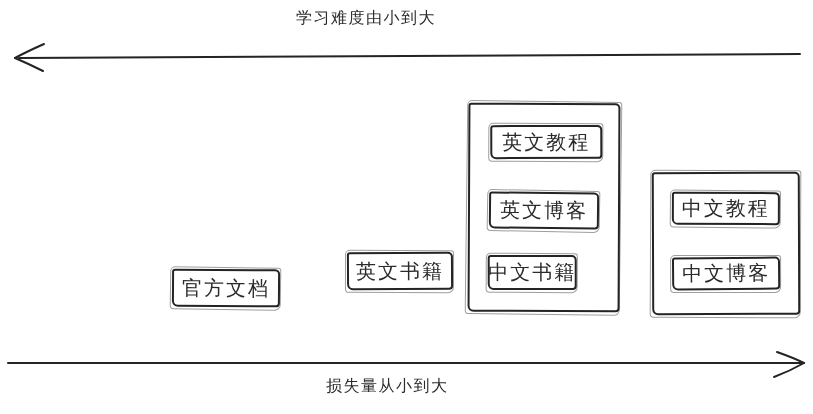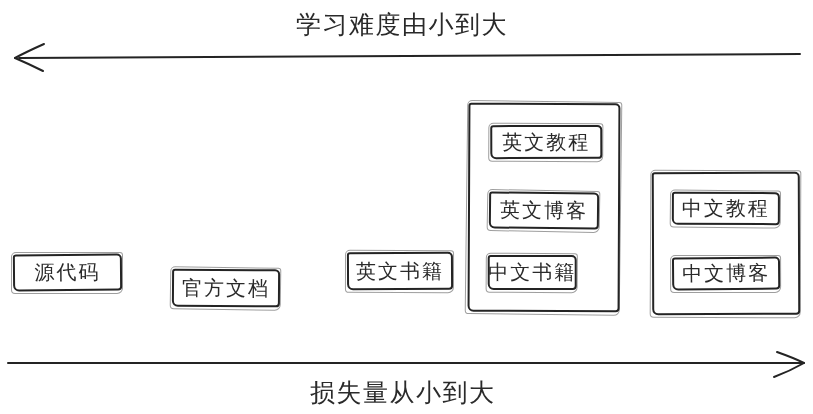--- a/index.html
+++ b/index.html
@@ -11,27 +11,27 @@
   .canvas {
     position: relative;
     width: 813px;
     height: 414px;
     background: #ffffff;
     overflow: hidden;
     color: #1f1f1f;
   }
   .axis-label {
     position: absolute;
-    font-size: 25px;
+    font-size: 16px;
     letter-spacing: 1.5px;
     color: #2a2a2a;
     white-space: nowrap;
   }
   .axis-label.top { left: 296px; top: 8px; }
-  .axis-label.bottom { left: 310px; top: 376px; }
+  .axis-label.bottom { left: 326px; top: 376px; }
   svg.arrow {
     position: absolute;
     left: 0;
     width: 813px;
     height: 36px;
     overflow: visible;
   }
   svg.arrow.top { top: 40px; }
   svg.arrow.bottom { top: 345px; }
   .sketchbox {
@@ -80,21 +80,20 @@
 <div class="canvas">
 
   <div class="axis-label top">学习难度由小到大</div>
 
   <svg class="arrow top" viewBox="0 0 813 36" xmlns="http://www.w3.org/2000/svg">
     <path d="M19 18 C 260 16.8, 560 15.4, 800 14" stroke="#242424" stroke-width="2" fill="none" stroke-linecap="round"></path>
     <path d="M44 4 Q 26 12 15 18" stroke="#242424" stroke-width="2" fill="none" stroke-linecap="round"></path>
     <path d="M15 18 Q 29 24 43 31" stroke="#242424" stroke-width="2" fill="none" stroke-linecap="round"></path>
   </svg>
 
-  <div class="sketchbox labelbox b-source">源代码</div>
 
   <div class="sketchbox labelbox b-docs">官方文档</div>
 
   <div class="sketchbox labelbox b-enbooks">英文书籍</div>
 
   <div class="sketchbox groupbox g-english">
     <div class="sketchbox labelbox i-entut">英文教程</div>
     <div class="sketchbox labelbox i-enblog">英文博客</div>
     <div class="sketchbox labelbox i-cnbook">中文书籍</div>
   </div>

